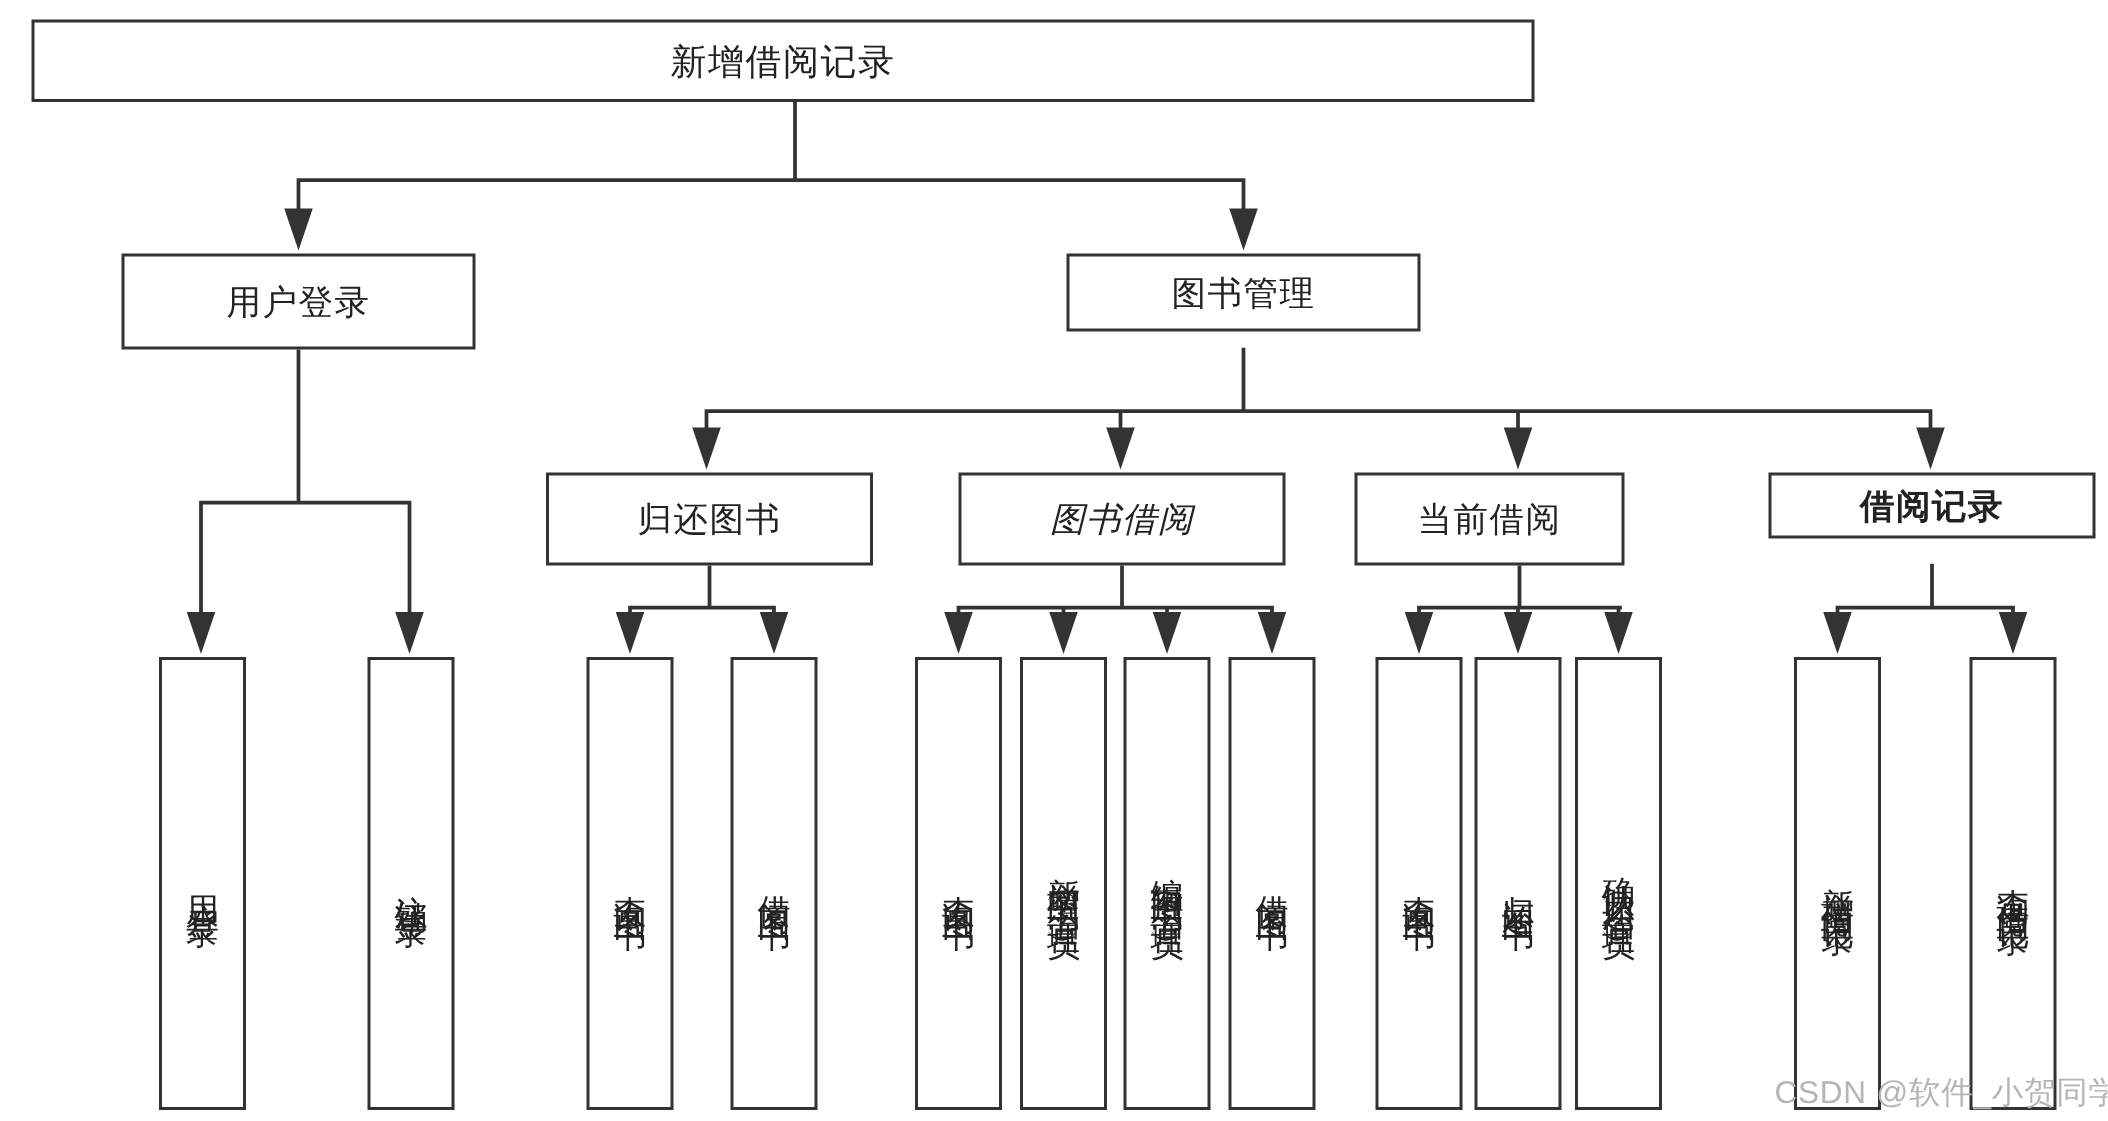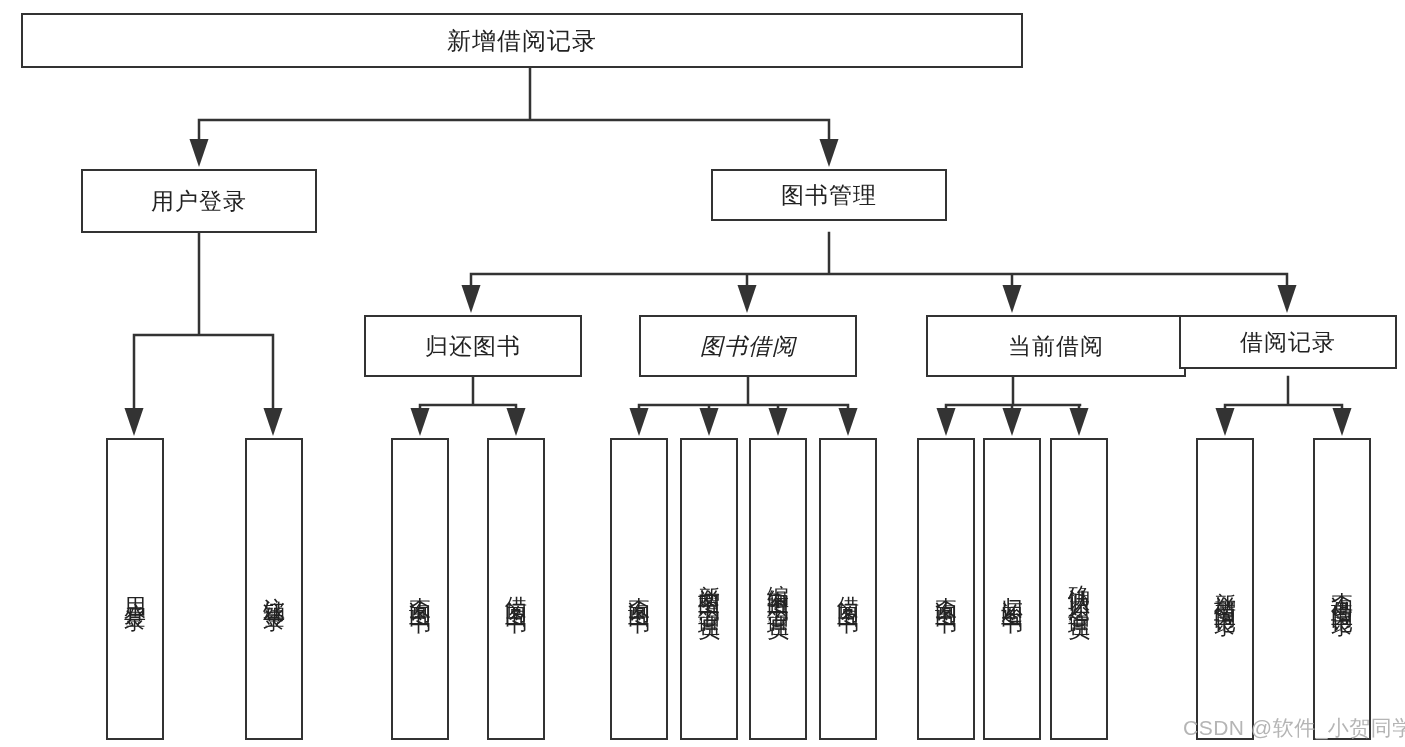--- a/index.html
+++ b/index.html
@@ -47,22 +47,22 @@
     height: 302px;
   }
   
   #r0 { left: 21px;   top: 13px;  width: 1002px; height: 55px; font-size: 24px; }
   
   #a1 { left: 81px;   top: 169px; width: 236px; height: 64px; }
   #a2 { left: 711px;  top: 169px; width: 236px; height: 52px; }
   
   #b1 { left: 364px;  top: 315px; width: 218px; height: 62px; }
   #b2 { left: 639px;  top: 315px; width: 218px; height: 62px; font-style: italic; }
-  #b3 { left: 926px;  top: 315px; width: 260px; height: 62px; }
-  #b4 { left: 1179px; top: 315px; width: 218px; height: 54px; }
+  #b3 { left: 903px;  top: 315px; width: 180px; height: 62px; }
+  #b4 { left: 1179px; top: 315px; width: 218px; height: 44px; font-weight: bold; }
   
   #v1  { left: 106px; }
   #v2  { left: 245px; }
   #v3  { left: 391px; }
   #v4  { left: 487px; }
   #v5  { left: 610px; }
   #v6  { left: 680px; }
   #v7  { left: 749px; }
   #v8  { left: 819px; }
   #v9  { left: 917px; }

